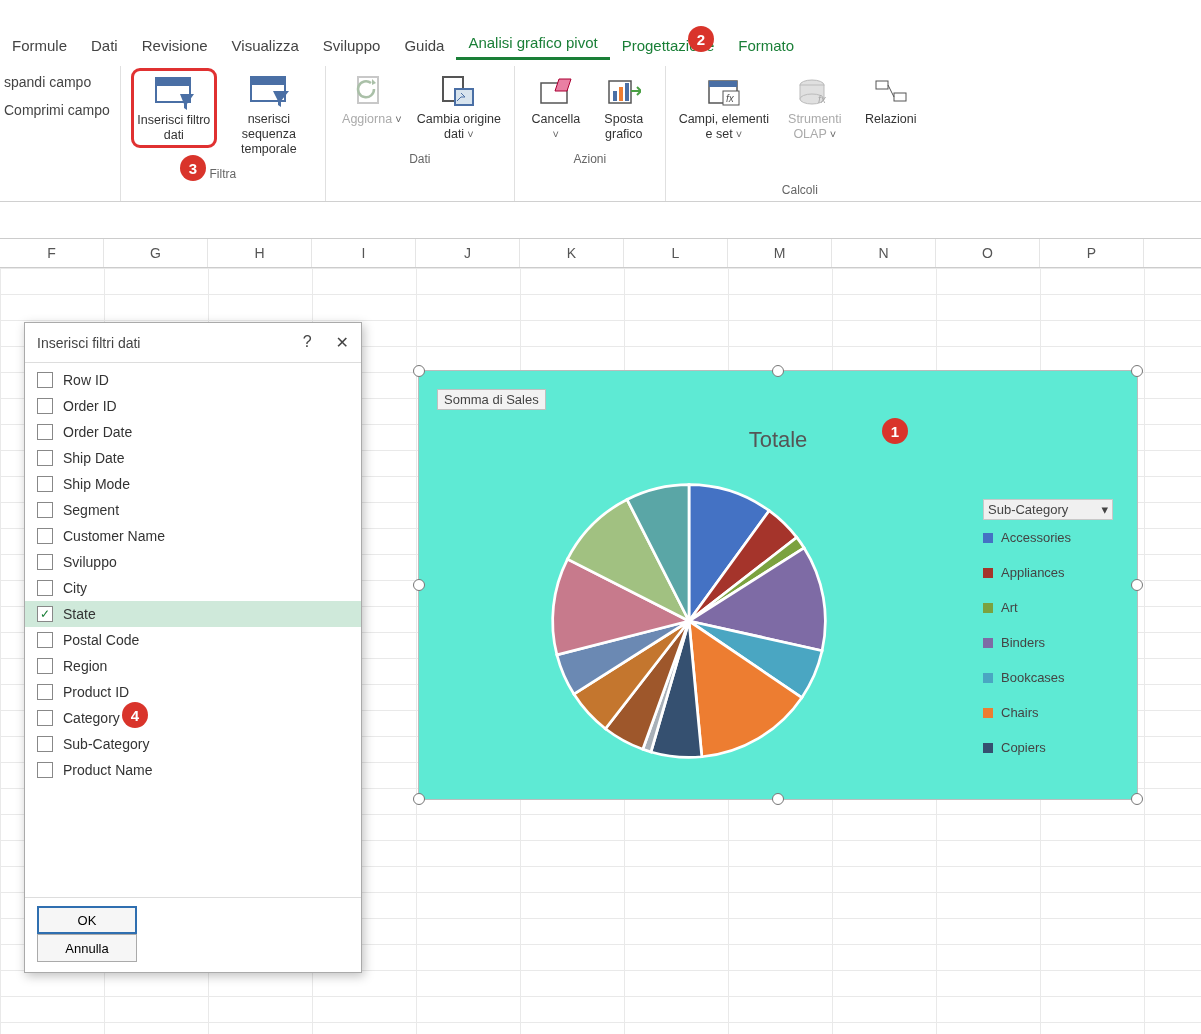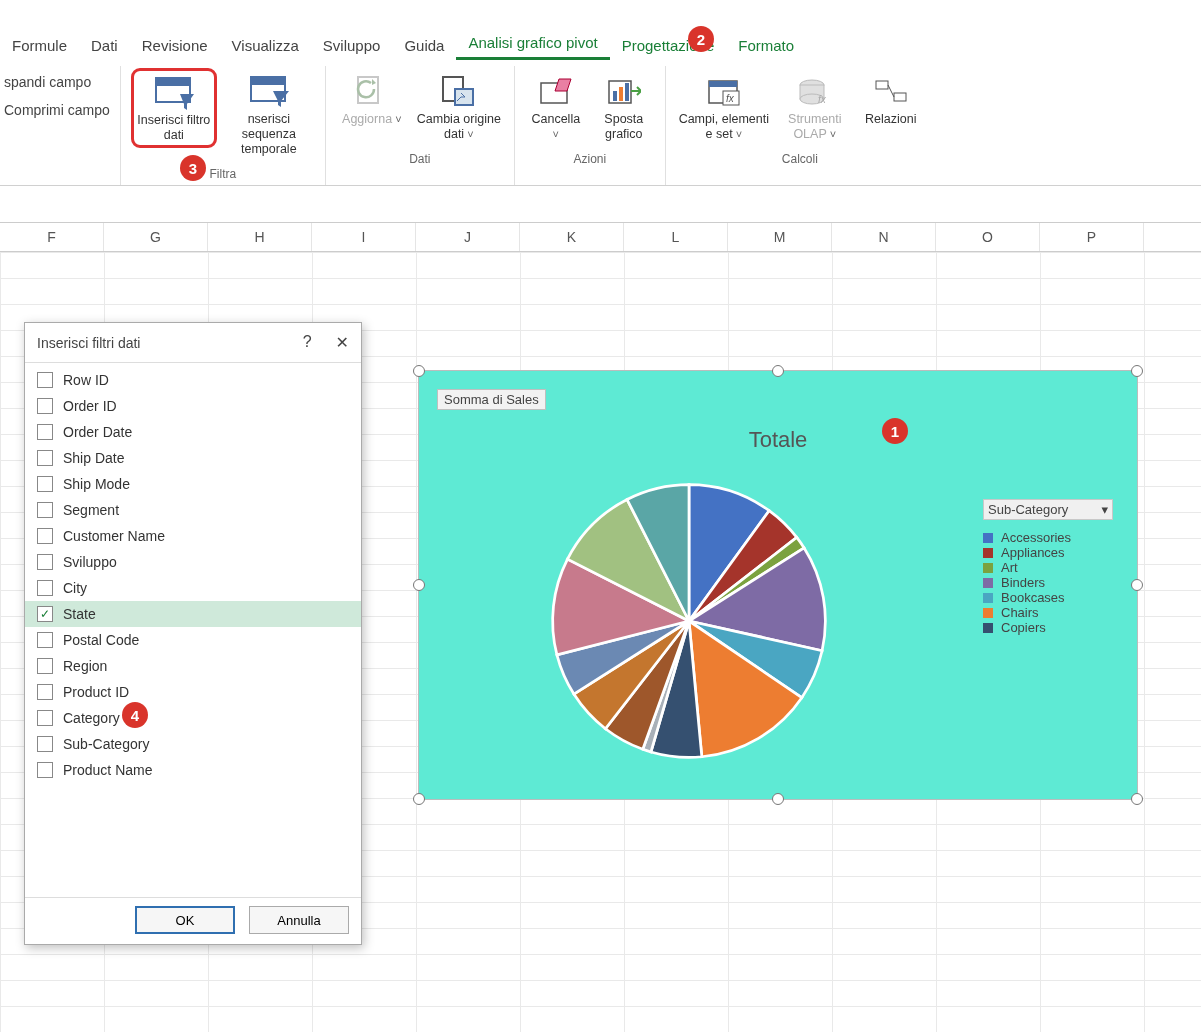--- a/index.html
+++ b/index.html
@@ -180,22 +180,22 @@
     background: #fff;
     display: inline-flex;
     align-items: center;
     justify-content: center;
     font-size: 12px;
     color: #1a7f37;
   }
   .dialog-buttons {
     display: flex;
     justify-content: flex-end;
-    gap: 14px;
     padding: 8px 12px 10px;
+    flex-direction: column;
   }
   .dialog-buttons button {
     width: 100px; height: 28px;
     font-size: 13px;
     background: #f6f6f6;
     border: 1px solid #aaa;
     cursor: pointer;
   }
   .dialog-buttons button.primary { border: 2px solid #2f6fb0; }
 
@@ -239,21 +239,21 @@
     background: #f0f0f0;
     border: 1px solid #c8c8c8;
     padding: 2px 4px;
     font-size: 13px;
     color: #444;
     display: flex;
     justify-content: space-between;
     align-items: center;
     cursor: pointer;
   }
-  .legend-items { margin-top: 10px; display: flex; flex-direction: column; gap: 0; }
+  .legend-items { margin-top: 10px; display: flex; flex-direction: column; gap: 20px; }
   .legend-item { display: flex; align-items: center; gap: 8px; font-size: 13px; color: #444; }
   .legend-swatch { width: 10px; height: 10px; }
   .pie-wrap { position: absolute; top: 100px; left: 120px; }
 </style>
 </head>
 <body>
 
 <div class="ribbon-tabs">
   <div class="tab">Formule</div>
   <div class="tab">Dati</div>
@@ -345,21 +345,21 @@
               <polyline points="24 14 34 14 30 10" stroke="#4aa044" fill="none" stroke-width="2"></polyline>
               <polyline points="34 14 30 18" stroke="#4aa044" fill="none" stroke-width="2"></polyline>
             </svg>
         </span>
         <span>Sposta grafico</span>
       </div>
     </div>
     <div class="ribbon-group-label">Azioni</div>
   </div>
 
-  <div class="ribbon-group" style="border-right:none;">
+  <div class="ribbon-group" style="border-right:none;gap:31px;">
     <div class="ribbon-group-inner">
       <div class="ribbon-btn" style="width:96px;">
         <span class="icon-wrap">
           <svg width="34" height="30">
               <rect x="2" y="4" width="28" height="22" fill="#fff" stroke="#555" stroke-width="1.5"></rect>
               <rect x="2" y="4" width="28" height="6" fill="#4a6fa5"></rect>
               <rect x="16" y="14" width="16" height="14" fill="#fff" stroke="#555"></rect>
               <text x="19" y="25" font-size="10" font-style="italic" fill="#555">fx</text>
             </svg>
         </span>

